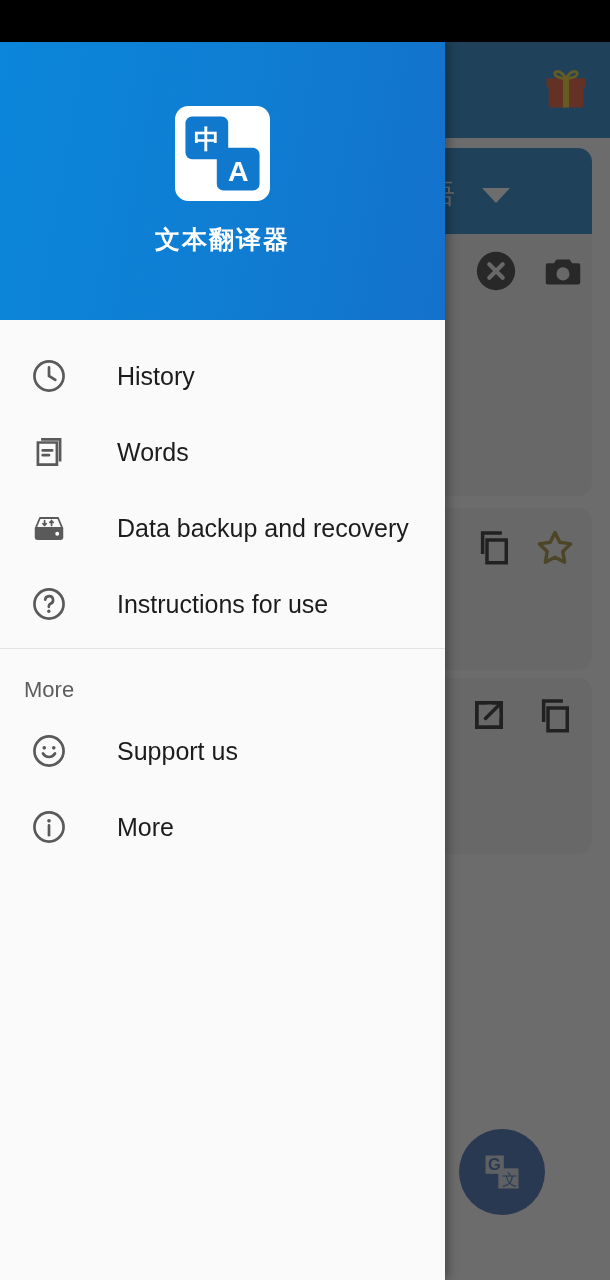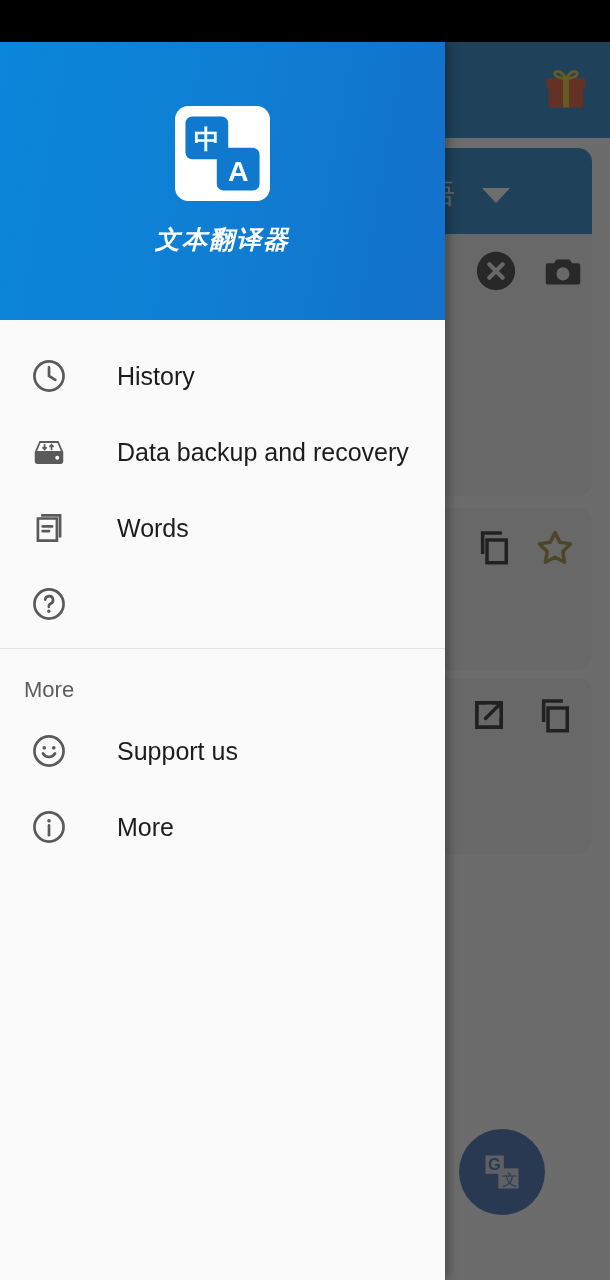--- a/index.html
+++ b/index.html
@@ -98,21 +98,20 @@
   }
   #app-logo {
     width: 95px; height: 95px;
     margin-bottom: 22px;
   }
   #app-title {
     color: #ffffff;
     font-size: 25px;
     font-weight: bold;
     letter-spacing: 2px;
-    font-style: italic;
   }
 
   .menu-list { padding-top: 18px; }
   .menu-item {
     display: flex; align-items: center;
     height: 76px;
     padding-left: 28px;
     cursor: pointer;
   }
   .menu-icon {
@@ -245,48 +244,49 @@
             <circle cx="12" cy="12" r="9.2" fill="none" stroke="#5a5a5a" stroke-width="1.7"></circle>
             <path d="M12 6.6V12l4 2.4" fill="none" stroke="#5a5a5a" stroke-width="1.7" stroke-linecap="round"></path>
           </svg>
         </span>
         <span class="menu-label">History</span>
       </div>
 
       <div class="menu-item">
         <span class="menu-icon">
           <svg viewBox="0 0 24 24" width="38" height="38">
+            <path d="M5 6h12v14H5z" fill="none" stroke="#5a5a5a" stroke-width="1.7"></path>
+            <path d="M7 4h12v14" fill="none" stroke="#5a5a5a" stroke-width="1.7"></path>
+            <path d="M8 11h6M8 14h4" stroke="#5a5a5a" stroke-width="1.7" stroke-linecap="round"></path>
+          </svg>
+        </span>
+        <span class="menu-label">Words</span>
+      </div>
+
+      <div class="menu-item">
+        <span class="menu-icon">
+          <svg viewBox="0 0 24 24" width="38" height="38">
             <path d="M6 5h12l3 7v6a1.5 1.5 0 0 1-1.5 1.5h-15A1.5 1.5 0 0 1 3 18v-6z" fill="#5a5a5a"></path>
             <path d="M6.6 6.3h10.8l2.1 5H4.5z" fill="#fafafa"></path>
             <path d="M9.2 10.4V7.4m0 3l-1-1.1m1 1.1l1-1.1M13.6 7.4v3m0-3l-1 1.1m1-1.1l1 1.1" stroke="#5a5a5a" stroke-width="1.1" stroke-linecap="round" fill="none"></path>
             <circle cx="17.2" cy="15.6" r="1.25" fill="#fafafa"></circle>
           </svg>
         </span>
         <span class="menu-label">Data backup and recovery</span>
       </div>
 
       <div class="menu-item">
         <span class="menu-icon">
           <svg viewBox="0 0 24 24" width="38" height="38">
-            <path d="M5 6h12v14H5z" fill="none" stroke="#5a5a5a" stroke-width="1.7"></path>
-            <path d="M7 4h12v14" fill="none" stroke="#5a5a5a" stroke-width="1.7"></path>
-            <path d="M8 11h6M8 14h4" stroke="#5a5a5a" stroke-width="1.7" stroke-linecap="round"></path>
-          </svg>
-        </span>
-        <span class="menu-label">Words</span>
-      </div>
-
-      <div class="menu-item">
-        <span class="menu-icon">
-          <svg viewBox="0 0 24 24" width="38" height="38">
             <circle cx="12" cy="12" r="9.2" fill="none" stroke="#5a5a5a" stroke-width="1.7"></circle>
             <path d="M9.6 9.3a2.5 2.5 0 1 1 3.2 2.6c-.7.3-.9.8-.9 1.5v.4" fill="none" stroke="#5a5a5a" stroke-width="1.7" stroke-linecap="round"></path>
             <circle cx="11.9" cy="16.6" r="1.05" fill="#5a5a5a"></circle>
           </svg>
         </span>
+        <span class="menu-label">Instructions for use</span>
       </div>
     </div>
 
     <div class="divider"></div>
 
     <div class="section-label">More</div>
 
     <div class="menu-list" style="padding-top:4px">
 
       <div class="menu-item">

